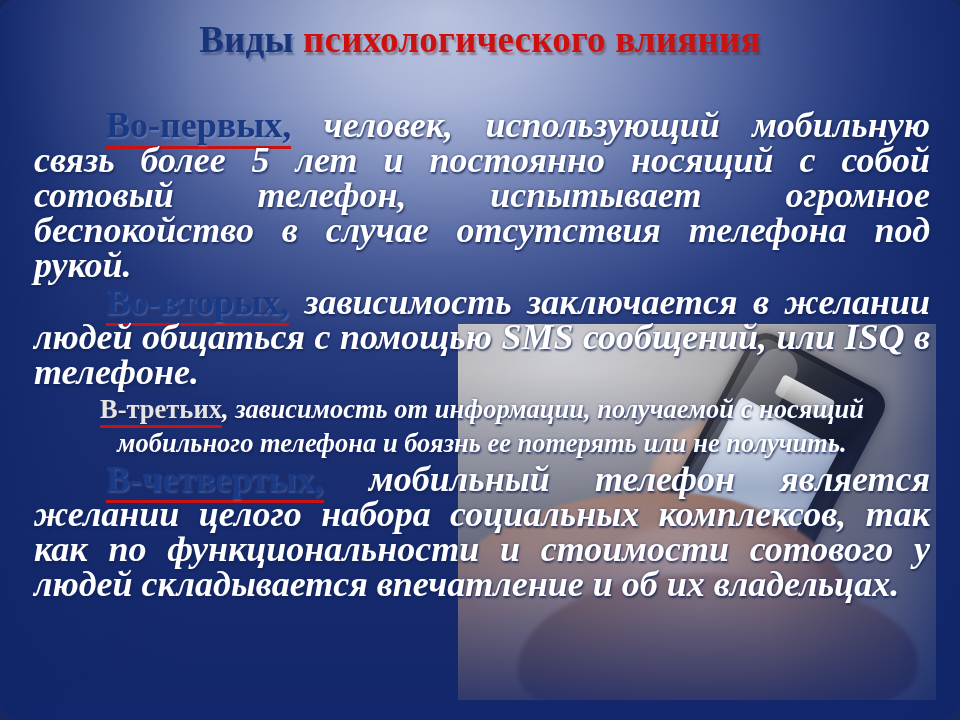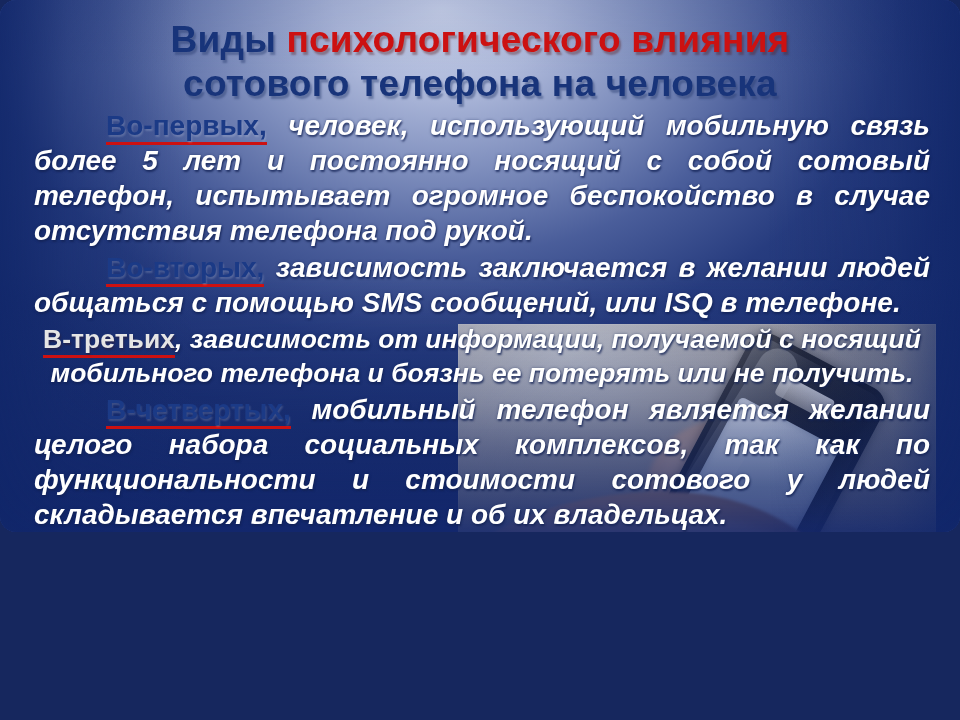--- a/index.html
+++ b/index.html
@@ -3,23 +3,23 @@
 <meta charset="utf-8">
 <style>
   html, body {
     margin: 0;
     padding: 0;
     background: #16275e;
   }
   #slide {
     position: relative;
     width: 960px;
-    height: 532px;
+    height: 719px;
     overflow: hidden;
-    font-family: Liberation Sans, sans-serif;
+    font-family: Liberation Serif, serif;
     background: #2b4596;
     border-radius: 16px;
   }
 
   
   .bg-base {
     position: absolute;
     inset: 0;
     background: #1c3173;
   }
@@ -223,21 +223,21 @@
   
   .body-block {
     position: absolute;
     left: 34px;
     top: 108px;
     width: 896px;
     z-index: 6;
   }
   .para {
     color: #ffffff;
-    font-size: 28px;
+    font-size: 36px;
     line-height: 35px;
     font-style: italic;
     font-weight: bold;
     text-align: justify;
     text-shadow: 1px 2px 2px rgba(20,35,85,0.72), 0 0 3px rgba(20,35,85,0.5);
     margin: 0 0 2px 0;
   }
   .para > .lead-in {
     font-style: normal;
     display: inline;
@@ -273,21 +273,20 @@
     <div class="hand-knuckle"></div>
     <div class="hand-lower"></div>
     <div class="ph-blur"></div>
     <div class="ph-frame"></div>
   </div>
 
   <div class="bg-vignette"></div>
 
   <div class="title-block">
     <div class="title-line"><span class="t-blue">Виды </span><span class="t-red">психологического влияния</span></div>
-    <div class="title-line t-blue">сотового телефона на человека</div>
   </div>
 
   <div class="body-block">
 
     <p class="para"><span class="indent"></span><span class="lead-in lead-blue">Во-первых,</span><span> человек, использующий мобильную связь более 5 лет и постоянно носящий с собой сотовый телефон, испытывает огромное беспокойство в случае отсутствия телефона под рукой.</span></p>
 
     <p class="para"><span class="indent"></span><span class="lead-in lead-blue">Во-вторых,</span><span> зависимость заключается в желании людей общаться с помощью SMS сообщений, или ISQ в телефоне.</span></p>
 
     <p class="para p3"><span class="lead-in lead-red">В-третьих</span><span class="inner">, зависимость от информации, получаемой с носящий мобильного телефона и боязнь ее потерять или не получить.</span></p>
 

